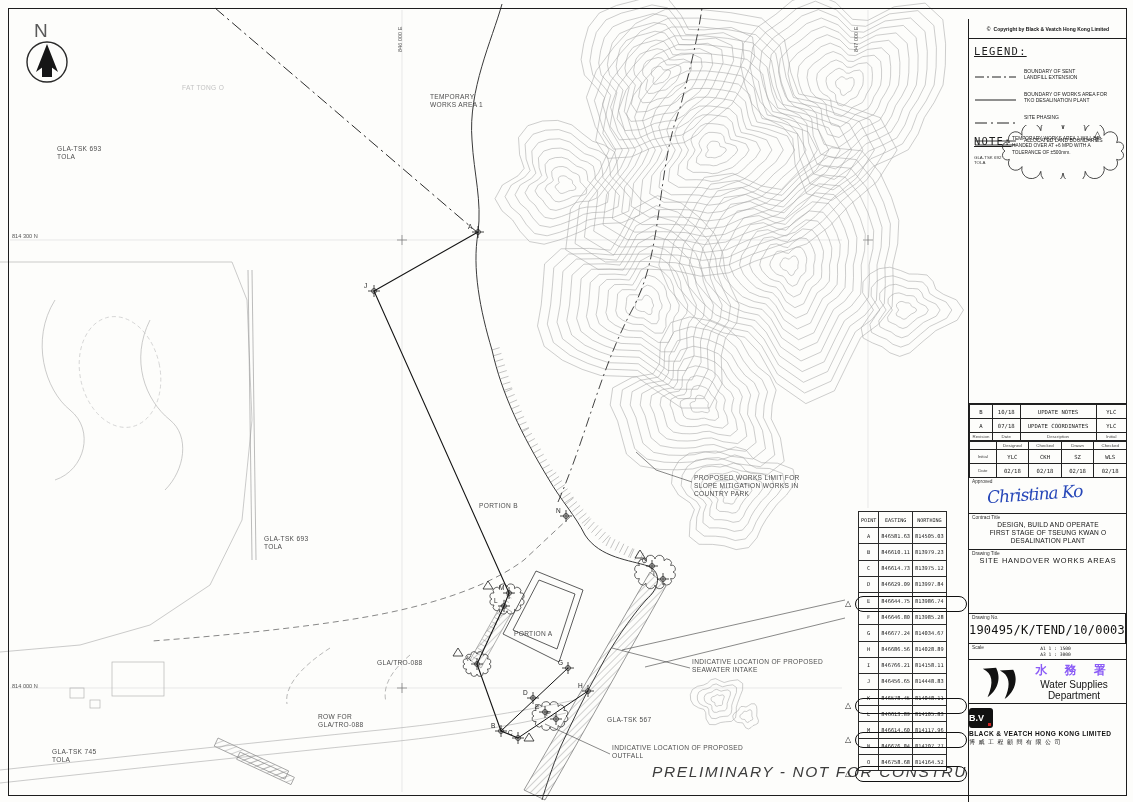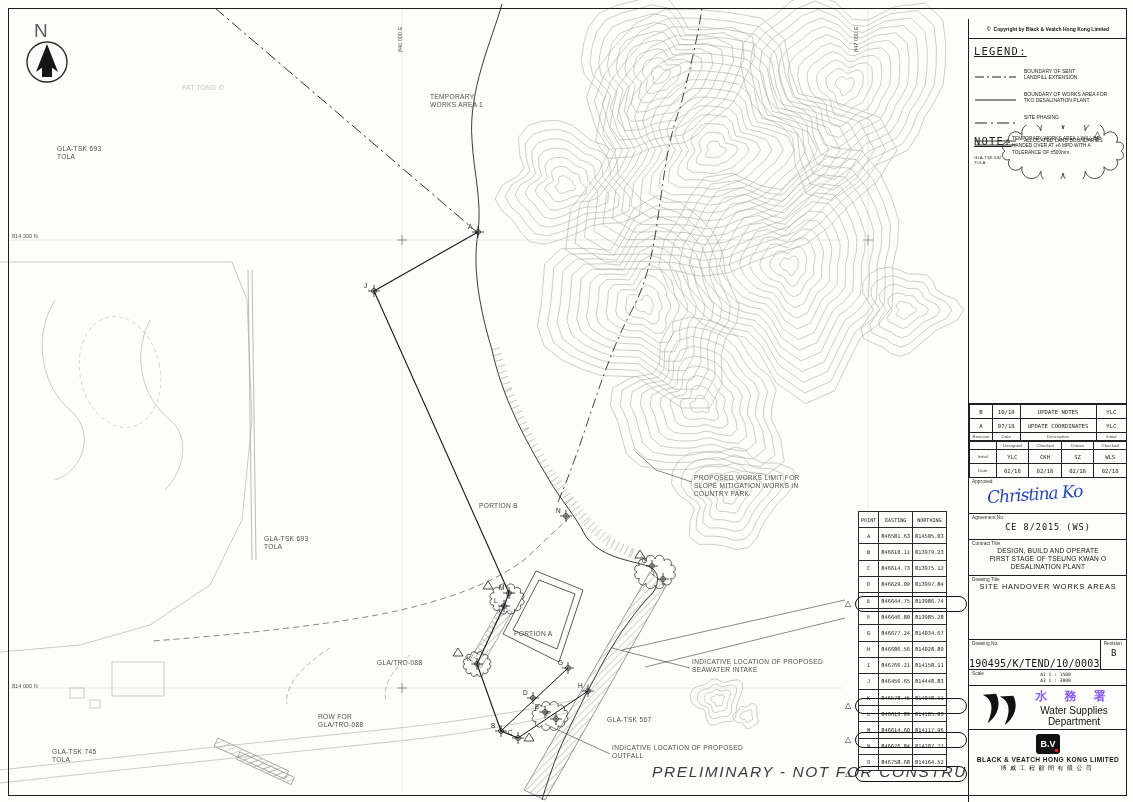--- a/index.html
+++ b/index.html
@@ -54,30 +54,30 @@
   #tb-approved{height:36px}
   #sig{position:absolute;left:18px;top:6px;font-family:"DejaVu Serif",serif;font-style:italic;
        font-size:17px;color:#2747b8;transform:rotate(-4deg);letter-spacing:-1px}
   .valbox{text-align:center;color:#111}
   #tb-agree{height:26px}#tb-agree .val{font-size:8.5px;letter-spacing:1px;margin-top:2px}
   #tb-cno{height:26px}#tb-cno .val{font-size:9px;letter-spacing:1.5px;margin-top:2px}
   #tb-ctitle{height:36px}#tb-ctitle .val{font-size:6.6px;line-height:8px;margin-top:1px;letter-spacing:.2px}
   #tb-dtitle{height:64px}#tb-dtitle .val{font-size:7.4px;letter-spacing:.8px;}
   #tb-dno{height:30px;display:flex}
   #tb-dno .left{flex:1;border-right:.9px solid #1d1d1d}
-  #tb-dno .left .val{font-size:10px;margin-top:12px;letter-spacing:.2px}
+  #tb-dno .left .val{font-size:12px;margin-top:3px;letter-spacing:.2px}
   #tb-dno .right{width:33px}
   #tb-dno .right .val{font-size:9px;margin-top:2px}
   #tb-scale{height:16px;display:flex}
   #tb-scale .vals{flex:1;text-align:center;font-size:4.6px;line-height:5.6px;padding-top:2px}
   #tb-wsd{height:44px;display:flex;align-items:center;padding:2px 6px;gap:6px}
   #wsd-text{flex:1;text-align:center}
   #wsd-cn{font-size:12px;font-weight:bold;letter-spacing:7px;color:#8b5cf6}
   .wsd-en{font-size:10px;line-height:11px;color:#111}
-  #tb-bv{height:48px;border-bottom:none;text-align:center;padding-top:3px}
+  #tb-bv{height:48px;border-bottom:none;text-align:left;padding-top:3px}
   #bv-logo{display:inline-block;width:24px;height:20px;background:#111;border-radius:3px;color:#fff;
            font-size:9px;font-weight:bold;line-height:20px;position:relative}
   #bv-logo i{position:absolute;right:2px;bottom:2px;width:3px;height:3px;background:#c22;font-style:normal}
   #bv-name{font-size:6.6px;font-weight:bold;letter-spacing:.4px;color:#111;margin-top:2px}
   #bv-cn{font-size:6px;letter-spacing:3.5px;color:#111;margin-top:1px}
 </style>
 </head>
 <body>
 
 <div id="sheet">
@@ -664,24 +664,20 @@
             <td>02/18</td>
           </tr>
         </tbody>
     </table>
 
     <div class="tbx" id="tb-approved">
       <div class="lbl">Approved</div>
       <div id="sig">Christina Ko</div>
     </div>
 
-    <div class="tbx valbox" id="tb-agree">
-      <div class="lbl" style="text-align:left">Agreement No.</div>
-      <div class="val mono">CE 8/2015 (WS)</div>
-    </div>
 
 
     <div class="tbx valbox" id="tb-ctitle">
       <div class="lbl" style="text-align:left">Contract Title</div>
       <div class="val" style="white-space:pre">DESIGN, BUILD AND OPERATE
 FIRST STAGE OF TSEUNG KWAN O
 DESALINATION PLANT</div>
     </div>
 
     <div class="tbx valbox" id="tb-dtitle">

